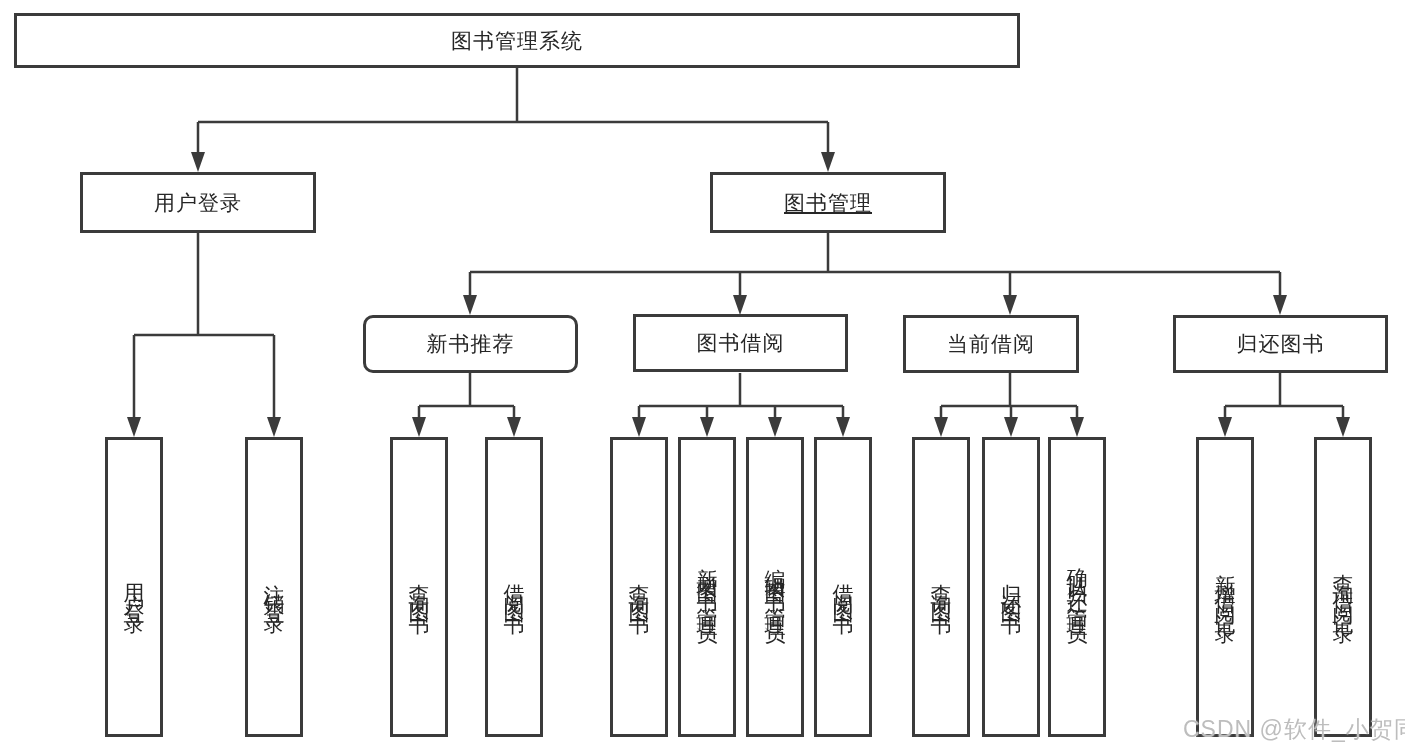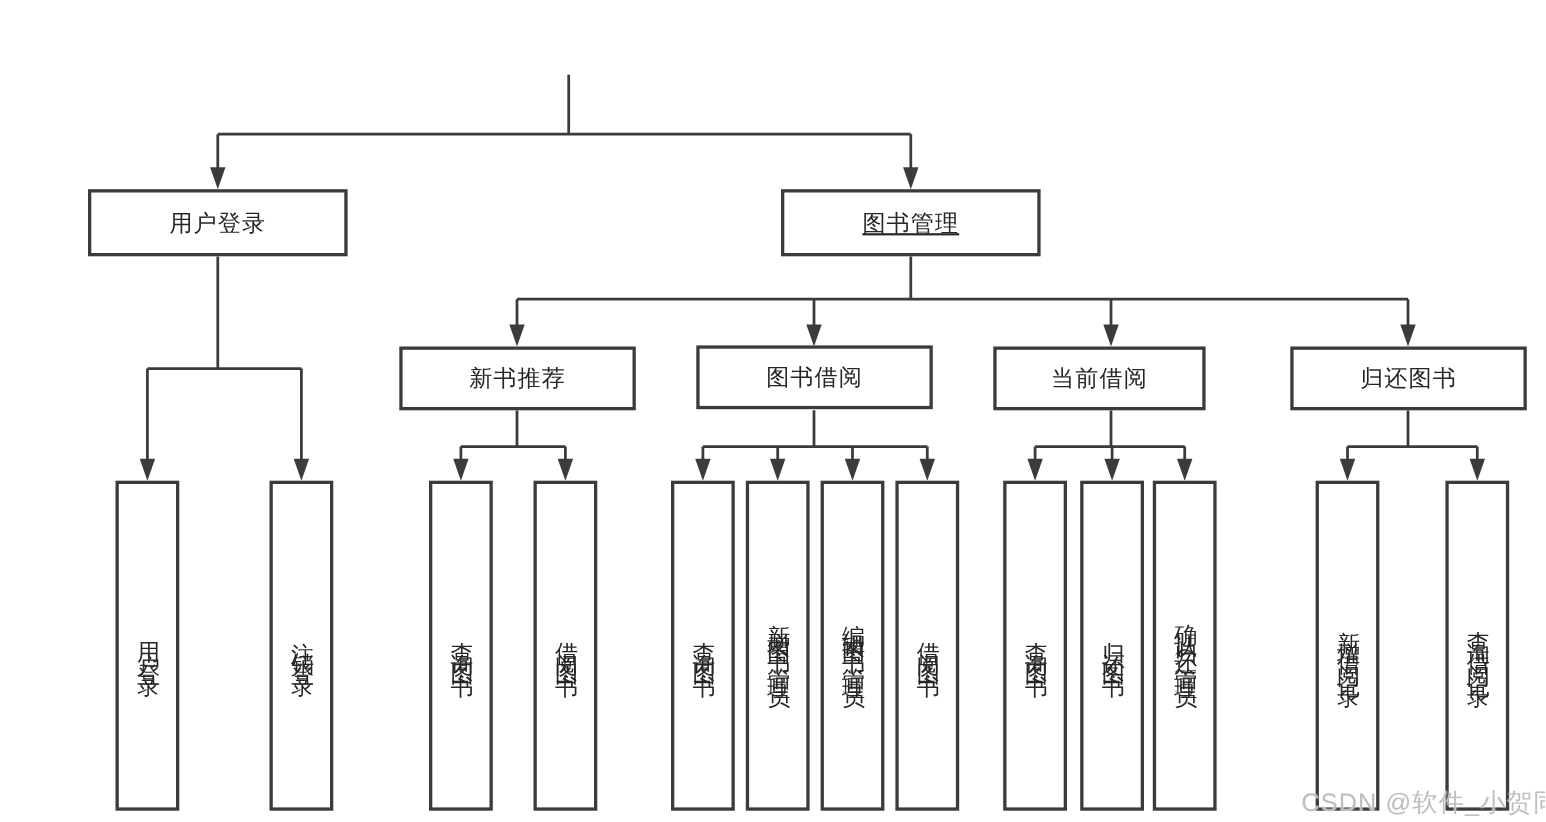--- a/index.html
+++ b/index.html
@@ -88,27 +88,28 @@
       <polygon points="768,417 782,417 775,437"></polygon>
       <polygon points="836,417 850,417 843,437"></polygon>
       <polygon points="934,417 948,417 941,437"></polygon>
       <polygon points="1004,417 1018,417 1011,437"></polygon>
       <polygon points="1070,417 1084,417 1077,437"></polygon>
       <polygon points="1218,417 1232,417 1225,437"></polygon>
       <polygon points="1336,417 1350,417 1343,437"></polygon>
     </g>
   </svg>
 
+  <div class="node" style="left:14px; top:13px; width:1006px; height:55px;">图书管理系统</div>
 
   <div class="node" style="left:80px; top:172px; width:236px; height:61px;">用户登录</div>
   <div class="node" style="left:710px; top:172px; width:236px; height:61px;text-decoration:underline;">图书管理</div>
 
-  <div class="node" style="left:363px; top:315px; width:215px; height:58px;">新书推荐</div>
+  <div class="node" style="left:363px; top:315px; width:215px; height:58px;border-radius:10px;">新书推荐</div>
   <div class="node" style="left:633px; top:314px; width:215px; height:58px;">图书借阅</div>
-  <div class="node" style="left:903px; top:315px; width:193px; height:58px;">当前借阅</div>
+  <div class="node" style="left:903px; top:315px; width:176px; height:58px;">当前借阅</div>
   <div class="node" style="left:1173px; top:315px; width:215px; height:58px;">归还图书</div>
 
   <div class="node leaf" style="left:105px;">用户登录</div>
   <div class="node leaf" style="left:245px;">注销登录</div>
 
   <div class="node leaf" style="left:390px;">查询图书</div>
   <div class="node leaf" style="left:485px;">借阅图书</div>
 
   <div class="node leaf" style="left:610px;">查询图书</div>
   <div class="node leaf dense" style="left:678px;">新增图书（管理员）</div>

